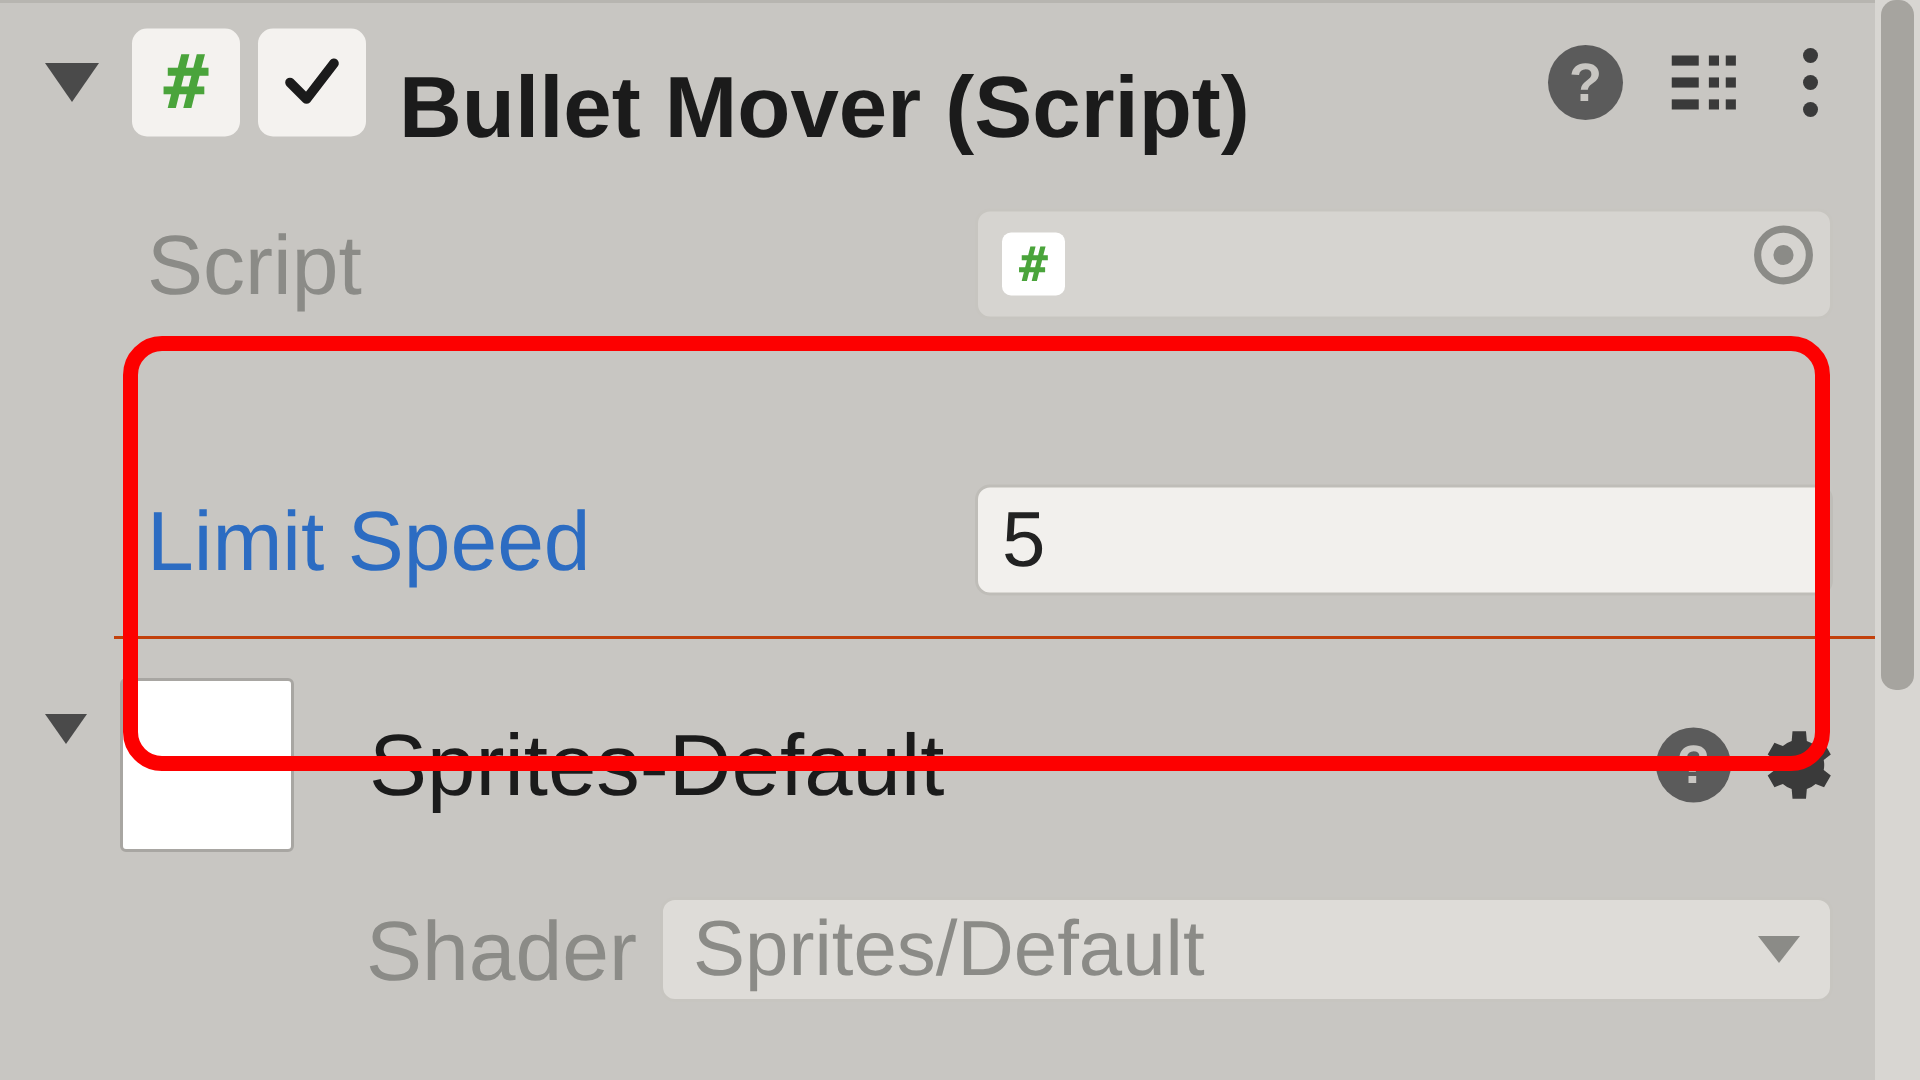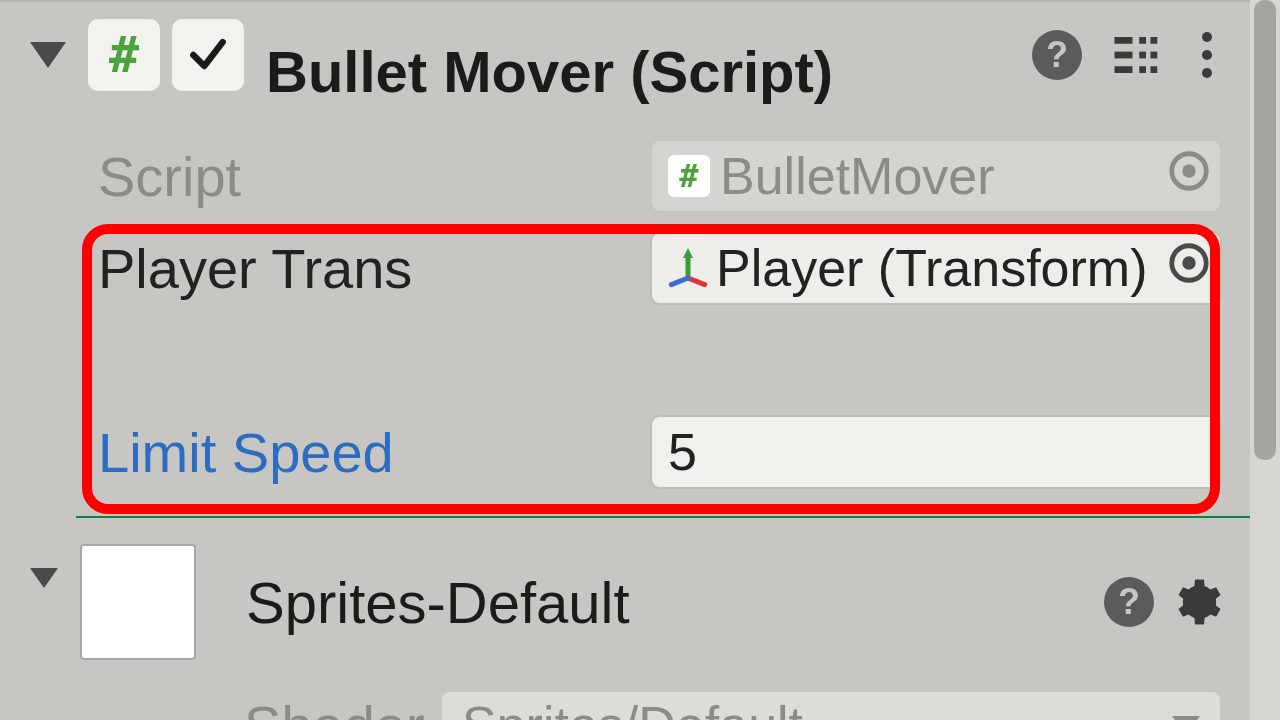--- a/index.html
+++ b/index.html
@@ -321,66 +321,47 @@
       </div>
     </div>
 
     <div class="comp-body">
       <div class="row">
         <div class="label disabled">Script</div>
         <div class="field disabled">
           <div class="mini-hash">
               <span class="mini-hash-char">#</span>
             </div>
-          <span class="obj-text">BulletMover</span>
           <div class="object-picker">
             <svg class="picker-svg" viewBox="0 0 24 24">
               <circle cx="12" cy="12" r="9" stroke="#8b8b87" stroke-width="2.5" fill="none"></circle>
               <circle cx="12" cy="12" r="3.5" fill="#8b8b87"></circle>
             </svg>
           </div>
         </div>
       </div>
 
-      <div class="row">
-        <div class="label">Player Trans</div>
-        <div class="field">
-          <svg class="transform-icon" viewBox="0 0 24 24">
-            <line x1="12" y1="18" x2="12" y2="4" stroke="#3a9b3a" stroke-width="3" stroke-linecap="round"></line>
-            <polygon points="12,0 9,6 15,6" fill="#3a9b3a"></polygon>
-            <line x1="12" y1="18" x2="22" y2="22" stroke="#d43a3a" stroke-width="3" stroke-linecap="round"></line>
-            <line x1="12" y1="18" x2="2" y2="22" stroke="#3a6cd4" stroke-width="3" stroke-linecap="round"></line>
-          </svg>
-          <span class="obj-text">Player (Transform)</span>
-          <div class="object-picker">
-            <svg class="picker-svg" viewBox="0 0 24 24">
-              <circle cx="12" cy="12" r="9" stroke="#4a4a4a" stroke-width="2.5" fill="none"></circle>
-              <circle cx="12" cy="12" r="3.5" fill="#4a4a4a"></circle>
-            </svg>
-          </div>
-        </div>
-      </div>
 
       <div class="row">
       </div>
 
       <div class="row">
         <div class="label prefab">Limit Speed</div>
         <div class="field textfield">
           <span>5</span>
         </div>
       </div>
 
       <div class="highlight-box"></div>
     </div>
 
     <div class="mat-fold-wrap">
       <div class="foldout-small"></div>
       <div style="flex:1">
-        <div class="material-header" style="border-top:2px solid #15803d; padding-left:4px;">
+        <div class="material-header" style="border-top:2px solid #c2410c; padding-left:4px;">
           <div class="mat-swatch"></div>
           <div class="mat-title">Sprites-Default</div>
           <div class="mat-actions">
             <div class="help-icon">
               <div class="help-circle">?</div>
             </div>
             <div class="gear-icon">
               <svg class="gear-svg" viewBox="0 0 24 24">
                 <path fill="#3a3a3a" d="M12 8a4 4 0 100 8 4 4 0 000-8zm9.4 4a7.5 7.5 0 00-.15-1.5l2.1-1.6-2-3.5-2.5 1a7.6 7.6 0 00-2.6-1.5L16 2h-4l-.25 2.9a7.6 7.6 0 00-2.6 1.5l-2.5-1-2 3.5 2.1 1.6A7.5 7.5 0 006.6 12c0 .5.05 1 .15 1.5l-2.1 1.6 2 3.5 2.5-1a7.6 7.6 0 002.6 1.5L12 22h4l.25-2.9a7.6 7.6 0 002.6-1.5l2.5 1 2-3.5-2.1-1.6c.1-.5.15-1 .15-1.5z"></path>
               </svg>

